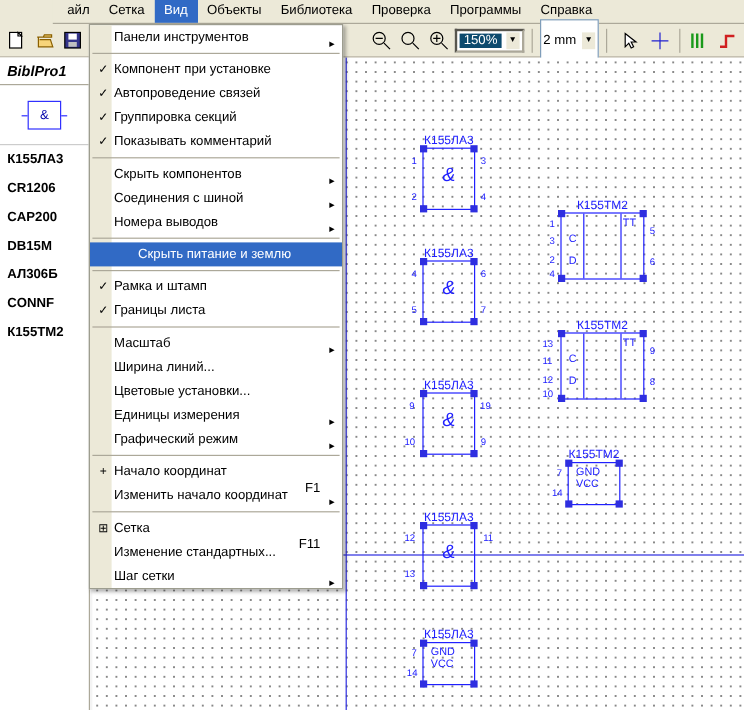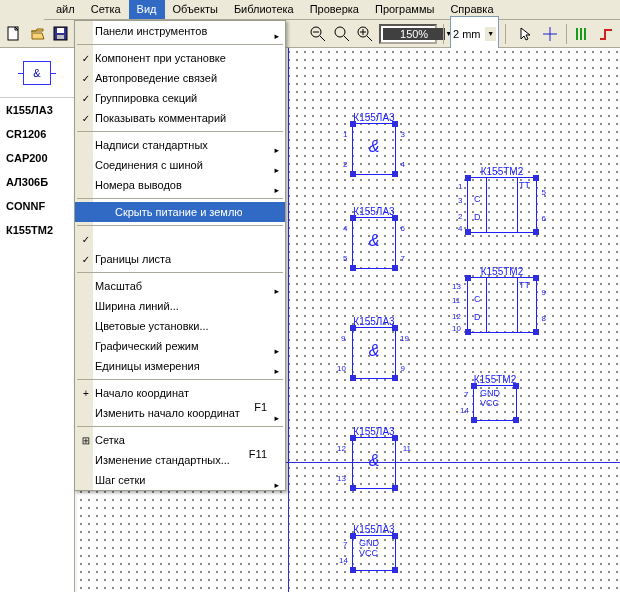--- a/index.html
+++ b/index.html
@@ -4,21 +4,21 @@
 <style>
   * { box-sizing: border-box; font-family: Tahoma, "MS Sans Serif", sans-serif; font-size: 11px; user-select: none; }
   body { margin: 0; width: 620px; height: 592px; background: #ece9d8; overflow: hidden; }
   .menubar { display: flex; background: #ece9d8; height: 20px; border-bottom: 1px solid #aca899; padding-left: 4px; margin-left: 44px; }
   .menubar span { padding: 3px 8px; cursor: default; }
   .menubar span.active { background: #316ac5; color: #fff; }
   .toolbar { display: flex; align-items: center; background: #ece9d8; height: 28px; border-bottom: 1px solid #aca899; padding: 0 4px; gap: 4px; }
   .tbtn { width: 20px; height: 20px; display: inline-flex; align-items: center; justify-content: center; }
   .sep { width: 1px; height: 20px; background: #aca899; margin: 0 2px; }
   .zoom-combo { width: 58px; height: 20px; background: #fff; border: 2px inset #aca899; font-size: 11px; display:flex; align-items:center; justify-content:space-between; padding:0 2px;}
-  .zoom-combo .sel { background:#404040;color:#fff;padding:0 17px;}
+  .zoom-combo .sel { background:#0c4a6e;color:#fff;padding:0 3px;}
   .mm-combo { width: 50px; height: 36px; background: #fff; border: 1px solid #7f9db9; font-size: 11px; display:flex; align-items:center; justify-content:space-between; padding:0 2px;}
   .dd-arr { width:11px; height:14px; background:#ece9d8; border:0; display:inline-flex; align-items:center; justify-content:center; font-size:7px;}
   .main { display: flex; height: calc(100% - 48px); }
   .sidebar { width: 75px; background: #fff; border-right: 1px solid #aca899; }
   .tab { background: #fff; padding: 4px 6px; font-weight: bold; font-style: italic; font-size: 12px; border-bottom: 1px solid #aca899; color: #000; }
   .comp-preview { height: 50px; display:flex; align-items:center; justify-content:center; border-bottom:1px solid #ccc; }
   .comp-sym { width:28px; height:24px; border:1px solid #3030ff; display:flex; align-items:center; justify-content:center; color:#00a; position:relative;}
   .comp-sym::before,.comp-sym::after{content:"";position:absolute;width:5px;height:1px;background:#3030ff;}
   .comp-sym::before{left:-6px;top:50%;}.comp-sym::after{right:-6px;top:50%;}
   .partlist div { padding: 6px 6px; font-weight: bold; font-size: 11px; cursor: default;}
@@ -134,27 +134,29 @@
     </span>
   <span class="tbtn">
       <svg width="16" height="16">
         <path d="M2 13 L7 13 L7 4 L14 4" fill="none" stroke="#d02020" stroke-width="2"></path>
       </svg>
     </span>
 </div>
 
 <div class="main">
   <div class="sidebar">
+    <div class="tab">BiblPro1</div>
     <div class="comp-preview">
       <div class="comp-sym">&amp;</div>
     </div>
     <div class="partlist">
       <div>К155ЛА3</div>
       <div>CR1206</div>
       <div>CAP200</div>
+      <div>DB15M</div>
       <div>АЛ306Б</div>
       <div>CONNF</div>
       <div>К155ТМ2</div>
     </div>
   </div>
 
   <div class="canvas">
     <div class="blue-line-v" style="left:211px"></div>
     <div class="blue-line-h" style="top:414px"></div>
 
@@ -304,41 +306,42 @@
         <span class="chk">✓</span>
         <span class="lbl">Группировка секций</span>
       </div>
     <div class="item">
         <span class="chk">✓</span>
         <span class="lbl">Показывать комментарий</span>
       </div>
     <div class="div"></div>
     <div class="item">
         <span class="chk"></span>
-        <span class="lbl">Надписи стандартных</span>
+        <span class="lbl">Скрыть компонентов</span>
         <span class="sub"></span>
       </div>
     <div class="item">
         <span class="chk"></span>
         <span class="lbl">Соединения с шиной</span>
         <span class="sub"></span>
       </div>
     <div class="item">
         <span class="chk"></span>
         <span class="lbl">Номера выводов</span>
         <span class="sub"></span>
       </div>
     <div class="div"></div>
     <div class="item hi">
         <span class="chk"></span>
         <span class="lbl">Скрыть питание и землю</span>
       </div>
     <div class="div"></div>
     <div class="item">
         <span class="chk">✓</span>
+        <span class="lbl">Рамка и штамп</span>
       </div>
     <div class="item">
         <span class="chk">✓</span>
         <span class="lbl">Границы листа</span>
       </div>
     <div class="div"></div>
     <div class="item">
         <span class="chk"></span>
         <span class="lbl">Масштаб</span>
         <span class="sub"></span>
@@ -346,26 +349,26 @@
     <div class="item">
         <span class="chk"></span>
         <span class="lbl">Ширина линий...</span>
       </div>
     <div class="item">
         <span class="chk"></span>
         <span class="lbl">Цветовые установки...</span>
       </div>
     <div class="item">
         <span class="chk"></span>
+        <span class="lbl">Единицы измерения</span>
+        <span class="sub"></span>
+      </div>
+    <div class="item">
+        <span class="chk"></span>
         <span class="lbl">Графический режим</span>
-        <span class="sub"></span>
-      </div>
-    <div class="item">
-        <span class="chk"></span>
-        <span class="lbl">Единицы измерения</span>
         <span class="sub"></span>
       </div>
     <div class="div"></div>
     <div class="item">
         <span class="chk" style="color:#000;">+</span>
         <span class="lbl">Начало координат</span>
         <span class="sc">F1</span>
       </div>
     <div class="item">
         <span class="chk"></span>

